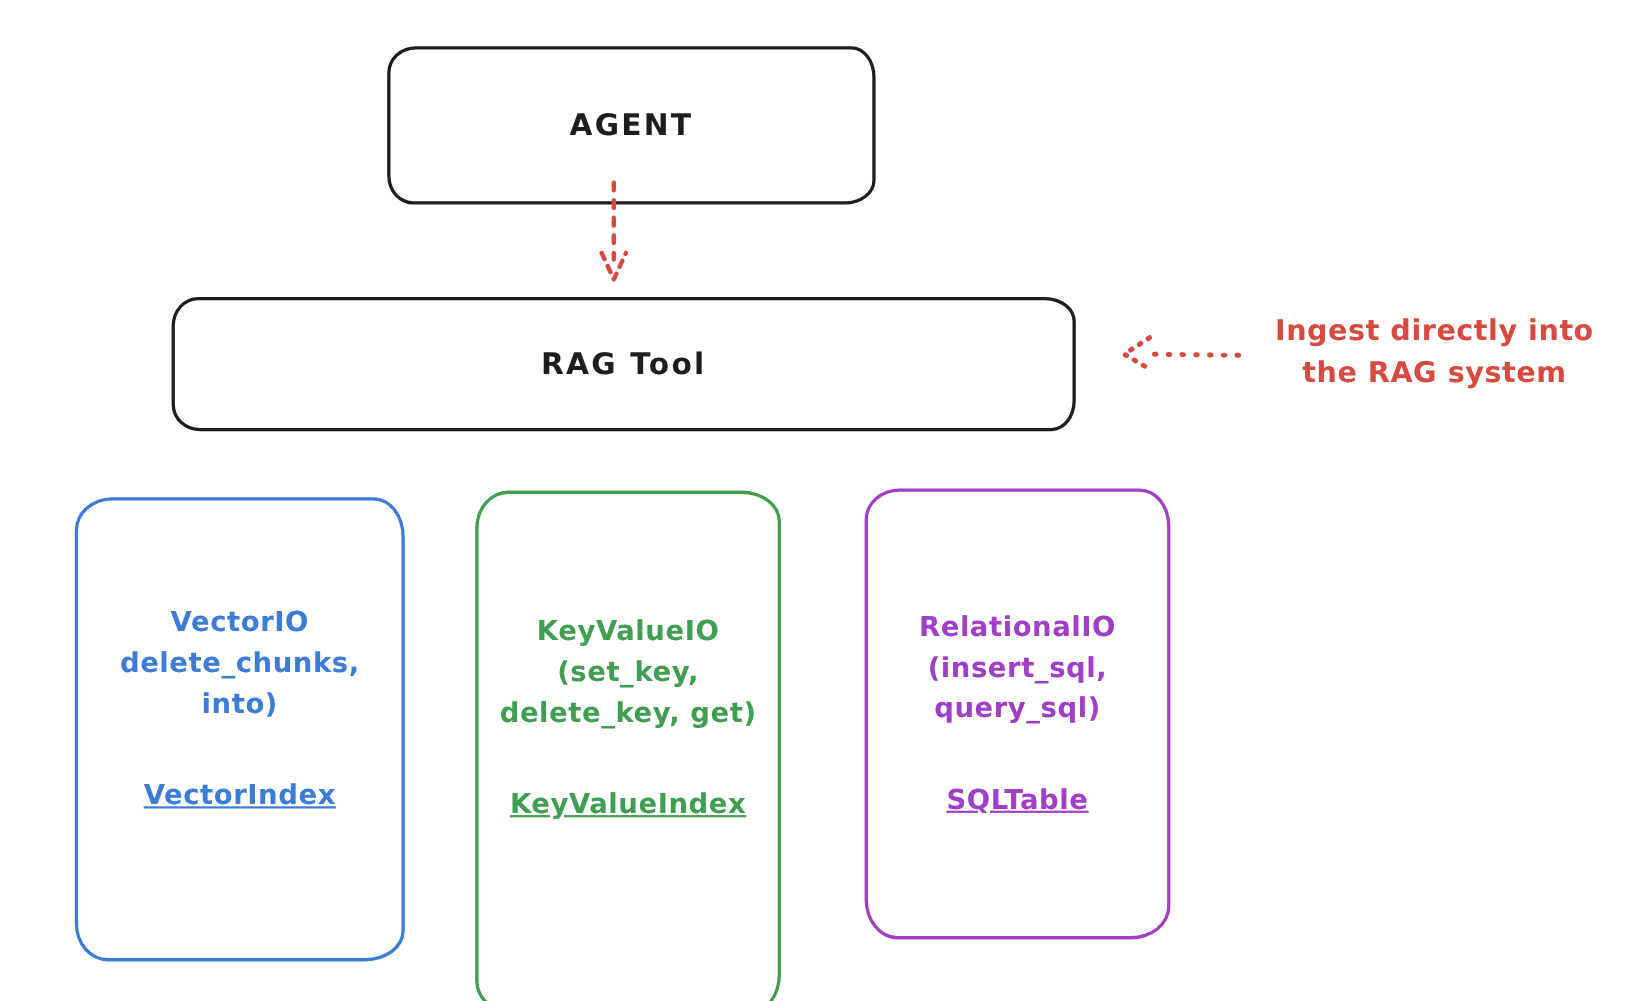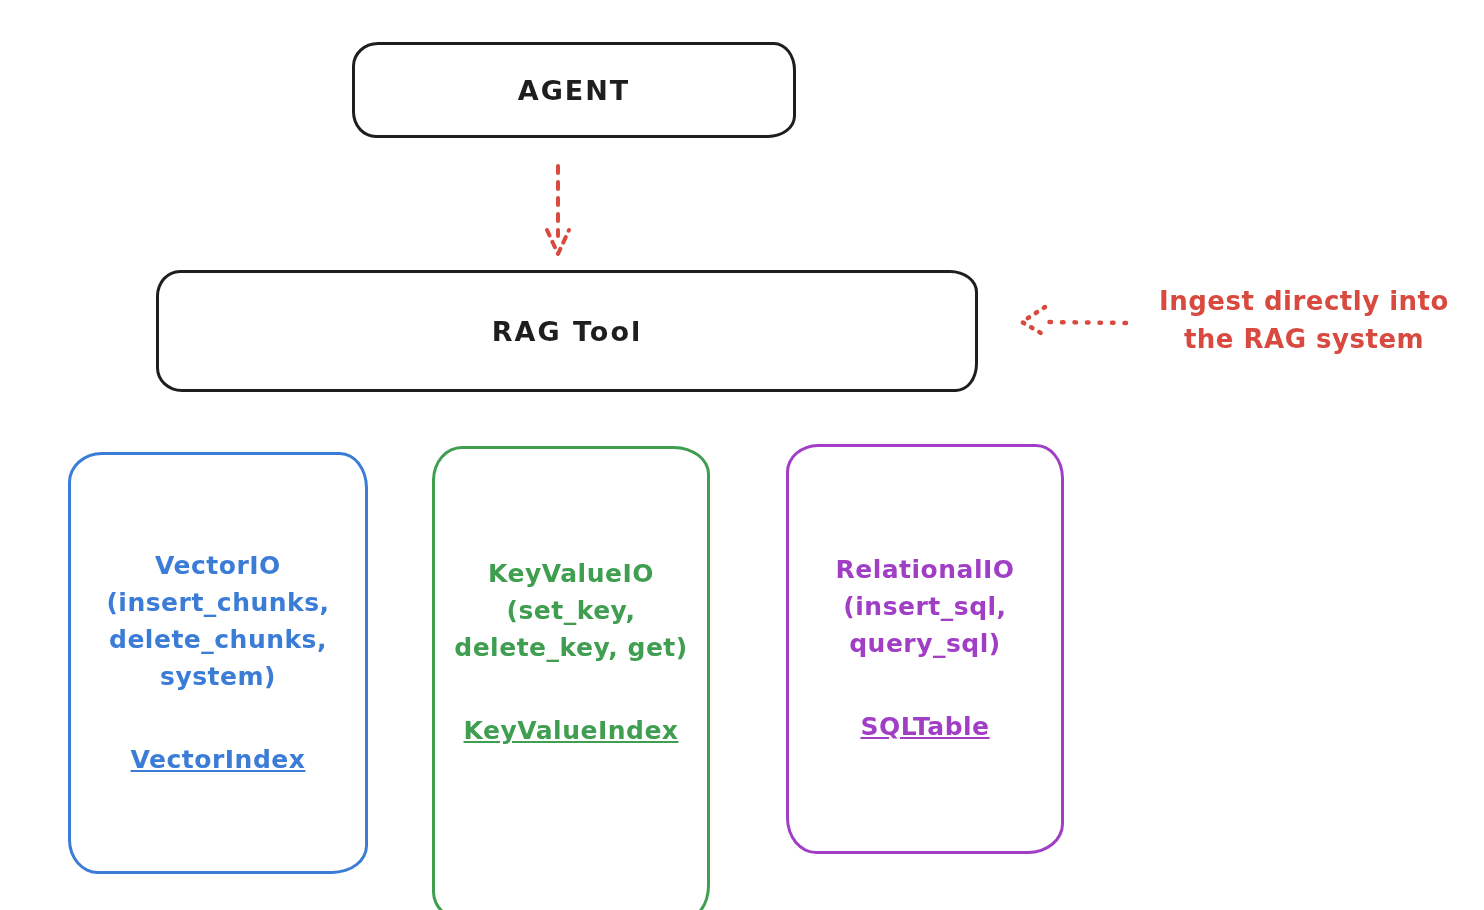--- a/index.html
+++ b/index.html
@@ -16,21 +16,21 @@
 
   .box {
     position: absolute;
     border: 3px solid #1e1e1e;
     background: #ffffff;
     display: flex;
     align-items: center;
     justify-content: center;
   }
   .agent-box {
-    left: 352px; top: 42px; width: 444px; height: 96px;
+    left: 352px; top: 42px; width: 444px; height: 144px;
     border-radius: 26px 22px 28px 24px / 24px 28px 22px 26px;
   }
   .rag-box {
     left: 156px; top: 270px; width: 822px; height: 122px;
     border-radius: 24px 28px 22px 26px / 26px 22px 28px 24px;
     text-align: right;
   }
   .box-label {
     font-size: 27px;
     font-weight: 600;
@@ -107,23 +107,22 @@
     <polyline points="33,9 10,24 34,38" fill="none" stroke="#d84a3f" stroke-width="4.5" stroke-linecap="round" stroke-linejoin="round" stroke-dasharray="1.5 8"></polyline>
   </svg>
 
   <div class="annotation">
     <div>Ingest directly into</div>
     <div>the RAG system</div>
   </div>
 
   <div class="backend backend-blue">
     <div>VectorIO</div>
-    <div>(insert_chunks,</div>
     <div>delete_chunks,</div>
-    <div>system)</div>
+    <div>into)</div>
     <div class="index-label">VectorIndex</div>
   </div>
 
   <div class="backend backend-green">
     <div>KeyValueIO</div>
     <div>(set_key,</div>
     <div>delete_key, get)</div>
     <div class="index-label">KeyValueIndex</div>
   </div>
 

